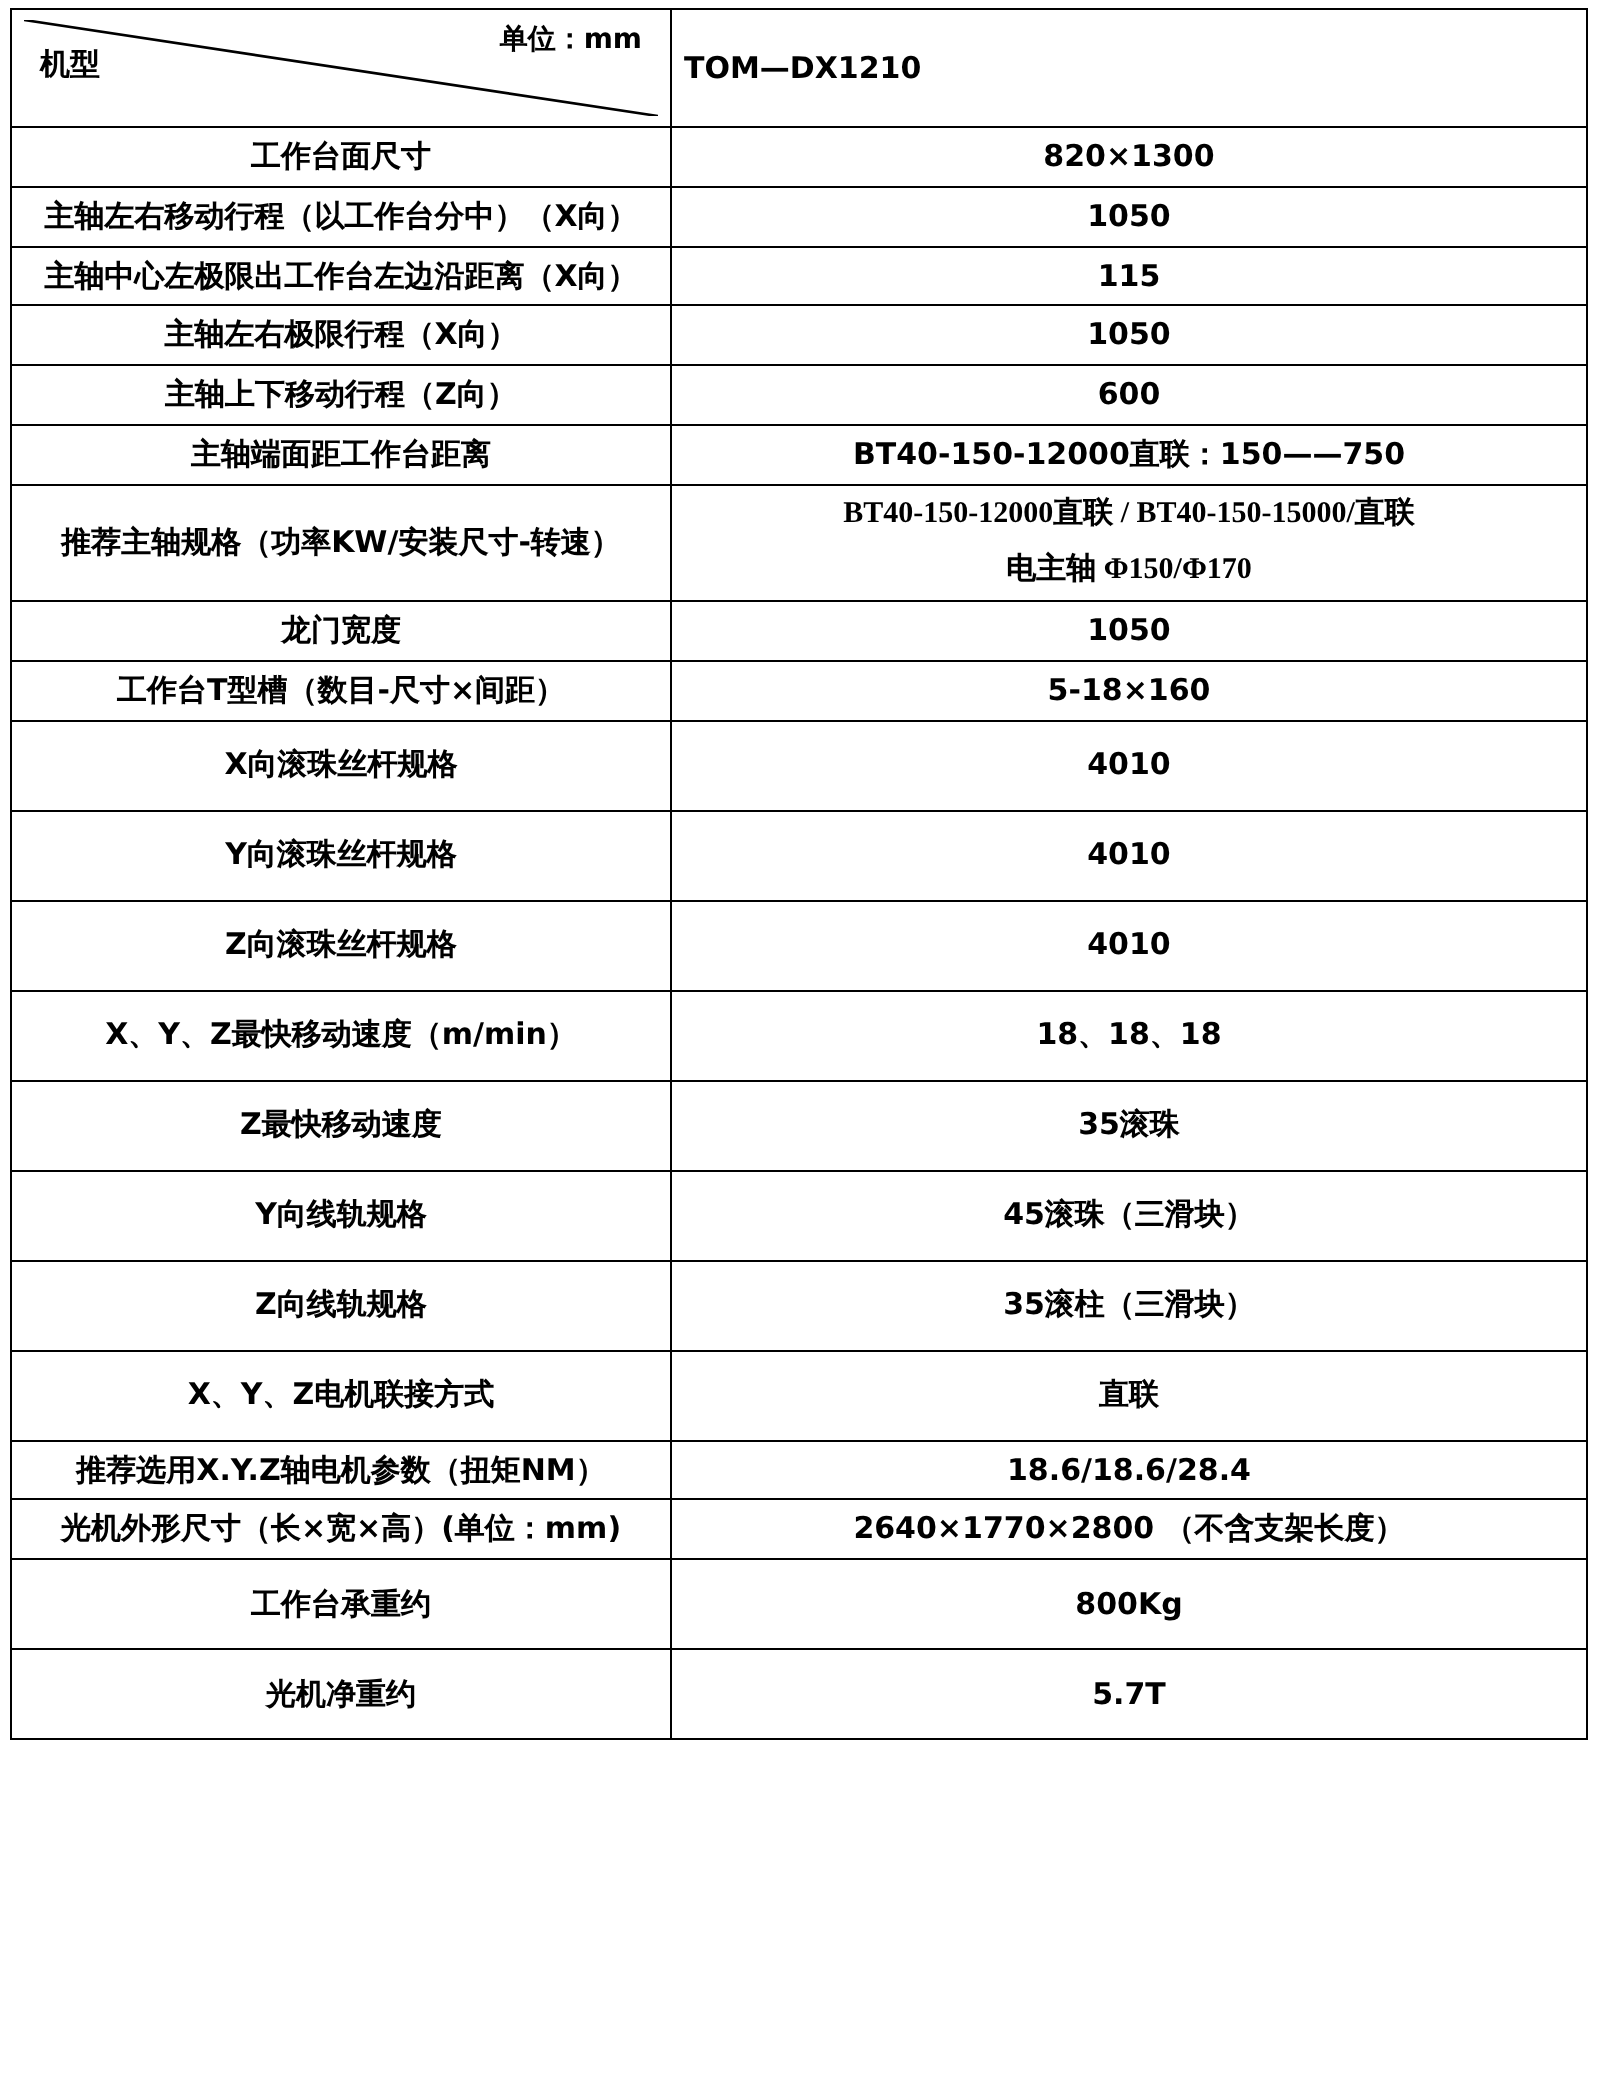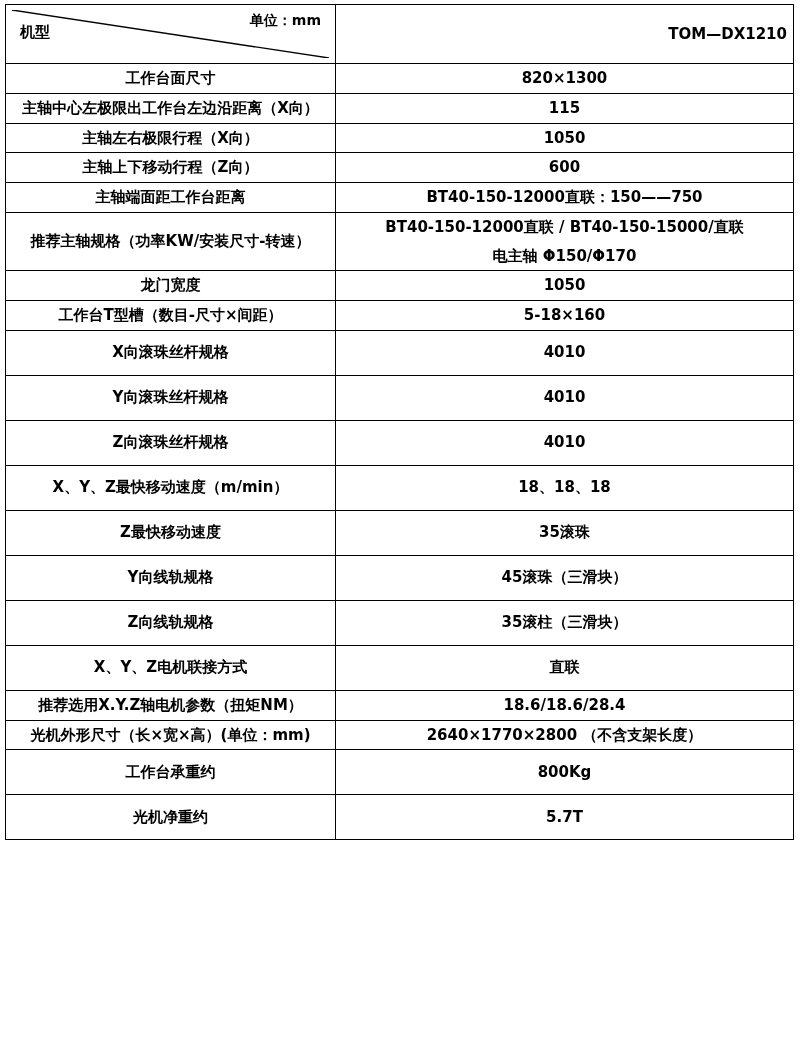--- a/index.html
+++ b/index.html
@@ -73,26 +73,27 @@
   }
   .diag-bottom {
     position: absolute;
     left: 8px;
     bottom: 16px;
     font-size: 15px;
     font-weight: bold;
     white-space: nowrap;
   }
   td.header-value {
-    text-align: right;
+    text-align: left;
     font-size: 15px;
     font-weight: bold;
   }
   .two-line {
     display: block;
+    font-family: Liberation Serif, serif;
   }
   .row-tall td { height: 34px; }
 </style>
 </head>
 <body>
 
 <div class="sheet">
   <table class="spec">
     <colgroup>
       <col class="label-col">
@@ -110,20 +111,24 @@
           </div>
         </td>
         <td class="header-value">TOM—DX1210</td>
       </tr>
 
       <tr>
         <td class="label">工作台面尺寸</td>
         <td class="value">820×1300</td>
       </tr>
       <tr>
+        <td class="label">主轴左右移动行程（以工作台分中）（X向）</td>
+        <td class="value">1050</td>
+      </tr>
+      <tr>
         <td class="label">主轴中心左极限出工作台左边沿距离（X向）</td>
         <td class="value">115</td>
       </tr>
       <tr>
         <td class="label">主轴左右极限行程（X向）</td>
         <td class="value">1050</td>
       </tr>
       <tr>
         <td class="label">主轴上下移动行程（Z向）</td>
         <td class="value">600</td>

